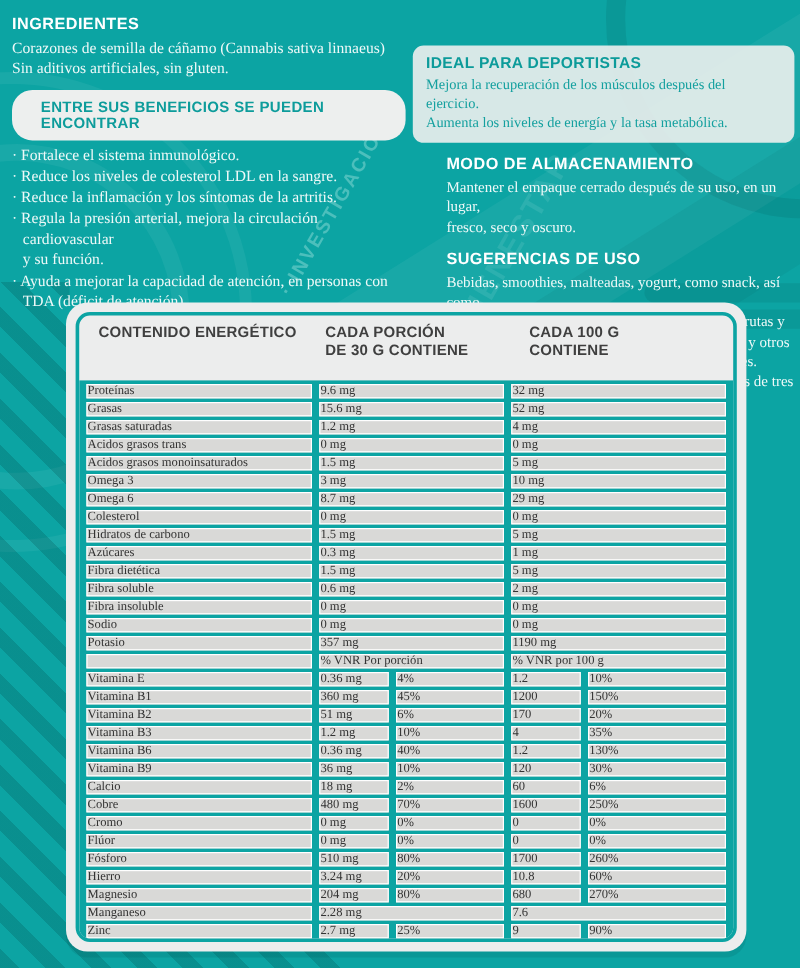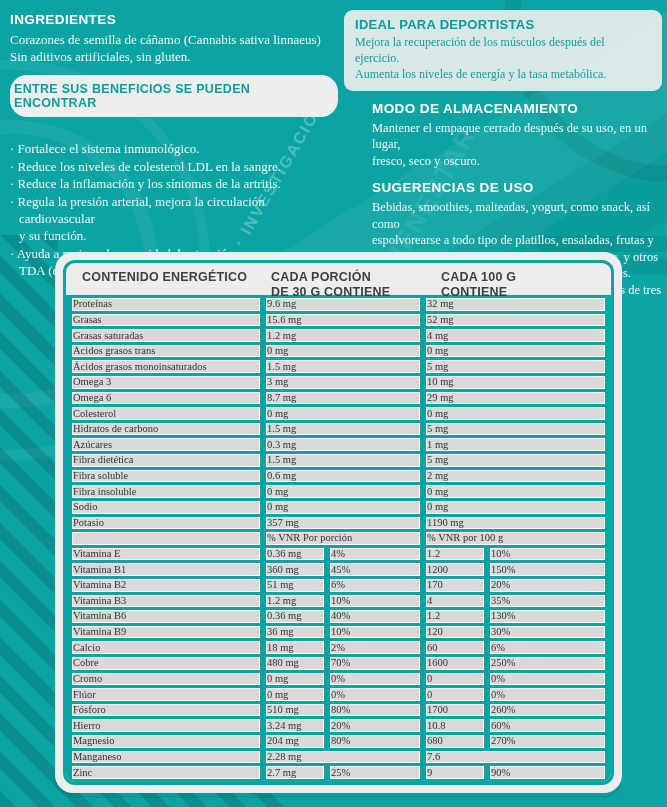--- a/index.html
+++ b/index.html
@@ -24,36 +24,36 @@
   .wm1{left:246px;top:232px;color:rgba(225,255,250,0.30);font-size:16px;transform:rotate(-60deg);transform-origin:left bottom;}
   .wm2{left:400px;top:250px;color:rgba(225,255,250,0.10);font-size:26px;transform:rotate(-60deg);transform-origin:left bottom;}
 
   
   .top{position:absolute;left:0;top:0;width:616px;height:252px;}
   .col-left{position:absolute;left:10px;top:12px;width:328px;}
   .col-right{position:absolute;left:344px;top:10px;width:318px;}
   .h-white{color:#ffffff;font-size:13.5px;font-weight:bold;letter-spacing:0.4px;margin:0 0 4px 0;}
   .body-text{color:#eef9f8;font-family:"Liberation Serif",serif;font-size:13px;line-height:1.32;margin:0;white-space:pre-line;}
   .pill{display:inline-block;background:#edefee;color:#0d9c9b;font-size:12.5px;font-weight:bold;
-    letter-spacing:0.3px;border-radius:17px;padding:7px 4px;margin:10px 0 21px 0;}
+    letter-spacing:0.3px;border-radius:17px;padding:7px 24px;margin:10px 0 1px 0;}
   .bullets{margin-top:2px;}
   .bullet-item{color:#eef9f8;font-family:"Liberation Serif",serif;font-size:13px;line-height:1.34;
     padding-left:9px;text-indent:-9px;white-space:pre-line;}
-  .info-box{background:rgba(237,239,238,0.90);border-radius:9px;padding:7px 11px 8px 11px;margin-bottom:10px;}
+  .info-box{background:rgba(237,239,238,0.90);border-radius:9px;padding:7px 11px 8px 11px;margin-bottom:10px;margin-top:28px;}
   .info-box .h-teal{color:#0c9b9a;font-size:13px;font-weight:bold;letter-spacing:0.3px;margin:0 0 2px 0;}
   .info-box .body-teal{color:#14a09f;font-family:"Liberation Serif",serif;font-size:12px;line-height:1.35;margin:0;white-space:pre-line;}
   .col-right .body-text{font-size:12.5px;}
   .section{margin-bottom:11px;margin-left:28px;}
 
   
   .table-card{position:absolute;left:55px;top:252px;width:567px;height:541px;background:#eceded;
     border-radius:18px;padding:8px;box-sizing:border-box;box-shadow:0 5px 0 rgba(0,80,80,0.15);}
   .table-frame{border:3px solid #0ca4a3;border-radius:12px;height:100%;box-sizing:border-box;
     overflow:hidden;background:#eceded;display:flex;flex-direction:column;}
-  .thead{position:relative;height:32px;flex:0 0 auto;}
+  .thead{position:relative;height:54px;flex:0 0 auto;}
   .thead span{position:absolute;top:7px;font-size:12.5px;font-weight:bold;color:#3f3f3f;
     letter-spacing:0.2px;line-height:1.18;white-space:pre-line;}
   .th1{left:16px;} .th2{left:205px;} .th3{left:375px;}
   table.nutri{width:100%;flex:1 1 auto;table-layout:fixed;border-collapse:separate;border-spacing:6px 3px;
     background:#0ca4a3;}
   table.nutri td{background:#d9d9d7;border:1px solid #ffffff;height:10px;padding:0;
     font-family:"Liberation Serif",serif;font-size:10.5px;line-height:10px;color:#333333;
     overflow:hidden;white-space:nowrap;}
   td.lbl{padding-left:16px;}
   td.val{padding-left:12px;}

